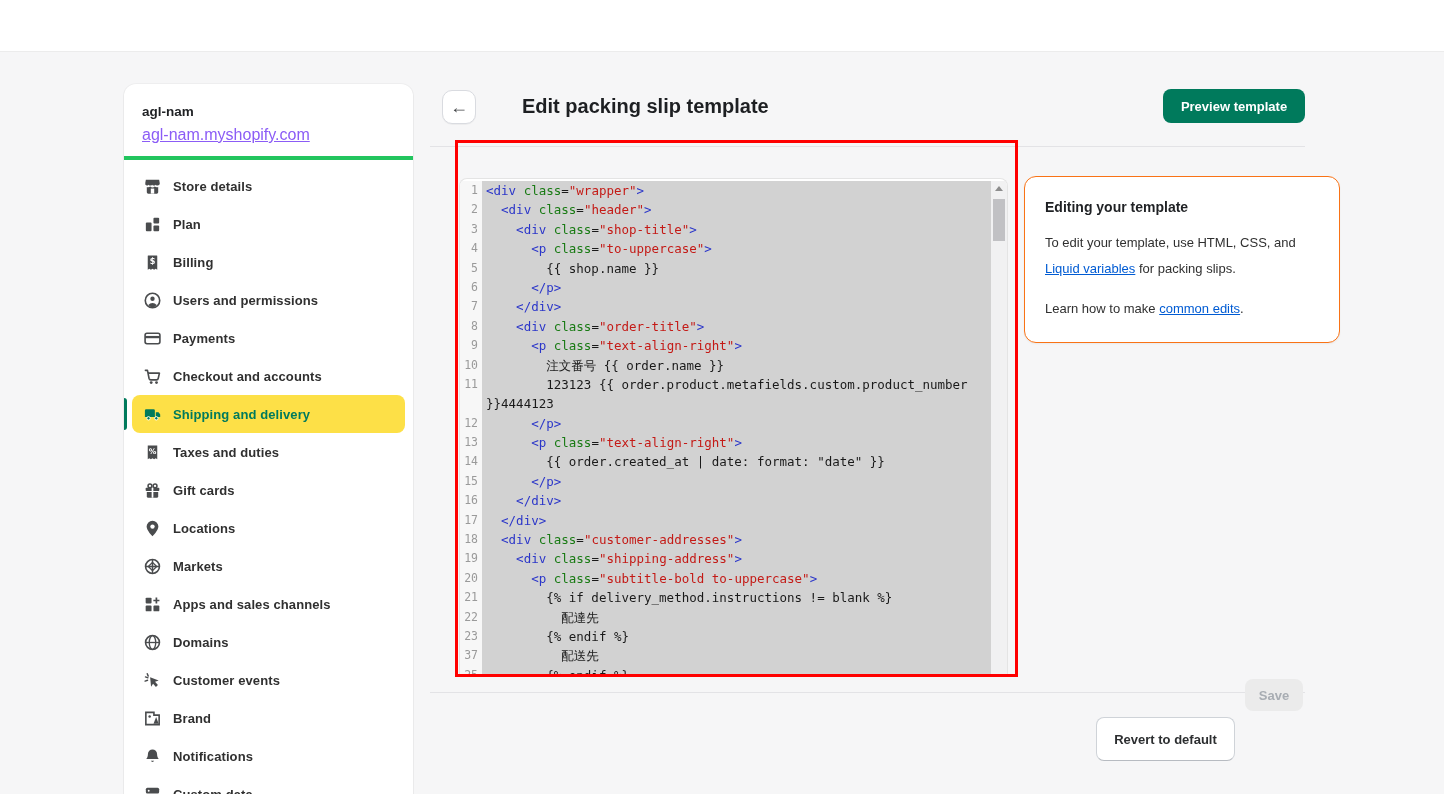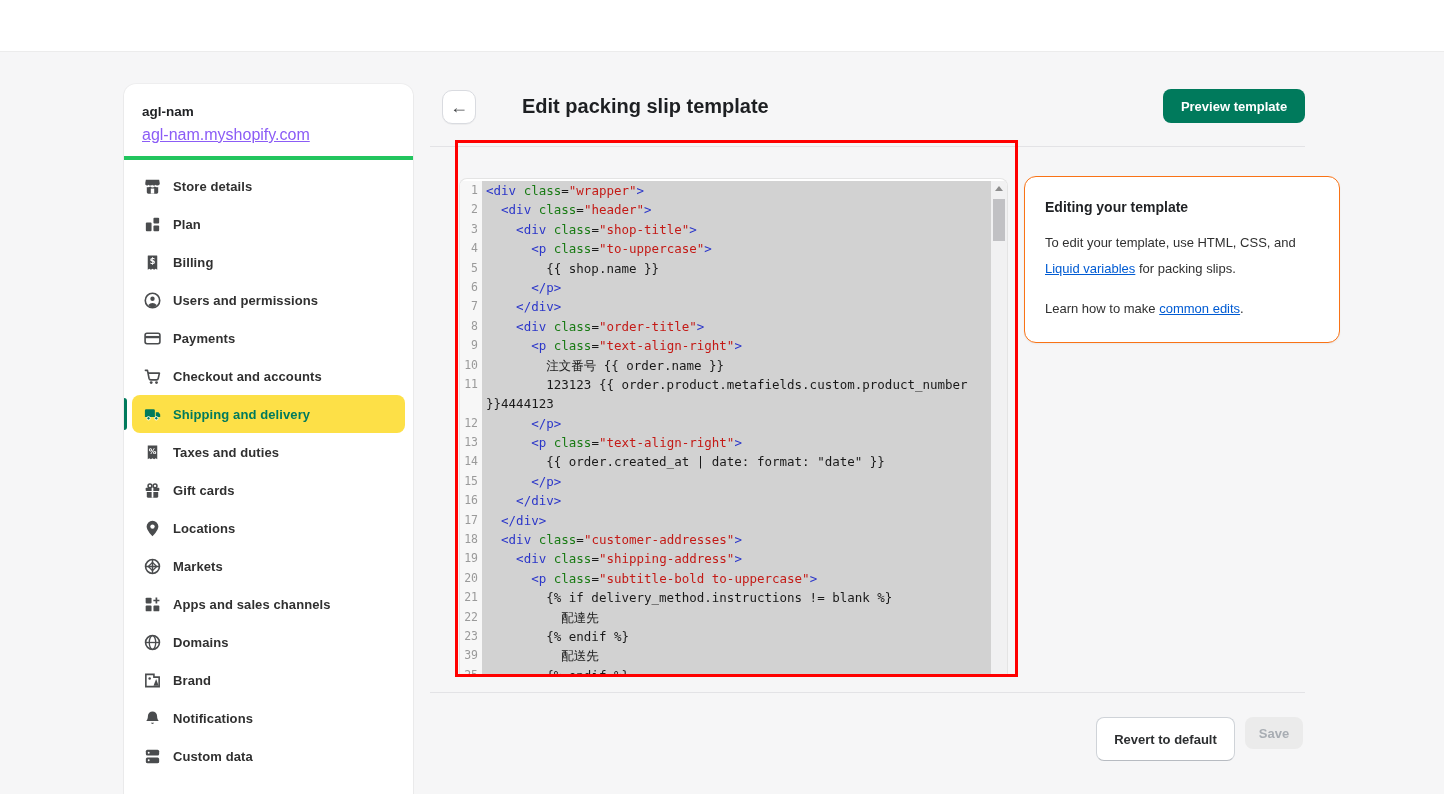--- a/index.html
+++ b/index.html
@@ -76,21 +76,21 @@
     box-shadow:0 1px 2px rgba(0,0,0,.05); padding:22px 20px 20px 20px; }
   .help-title { font-size:14px; font-weight:700; color:#1f2124; margin-bottom:15px; }
   .help-text { font-size:13px; line-height:26px; color:#303030; }
   .help-text + .help-text { margin-top:14px; }
   .link { color:var(--link,#005bd3); text-decoration:underline; cursor:pointer; }
 
   
   .revert-btn { position:absolute; left:1096px; top:717px; width:139px; height:44px;
     background:#fff; border:1px solid #cfd3d8; border-bottom-color:#b7bbc1; border-radius:8px;
     font-size:13px; font-weight:600; color:#2c2e30; cursor:pointer; font-family:inherit; }
-  .save-btn { position:absolute; left:1245px; top:717px; width:58px; height:32px;
+  .save-btn { position:absolute; left:1245px; top:679px; width:58px; height:32px;
     background:#ebebeb; border:none; border-radius:8px;
     font-size:13px; font-weight:600; color:#a8adb3; cursor:default; font-family:inherit; }
 </style>
 </head>
 <body>
 
 <div class="topbar"></div>
 
 <div class="sidebar-card">
   <div class="store-head">
@@ -220,20 +220,29 @@
   </div>
       <div class="nav-item">
     <span class="nav-icon">
           <svg viewBox="0 0 20 20">
             <circle cx="10" cy="10" r="7.3" fill="none" stroke="currentColor" stroke-width="1.7"></circle>
             <ellipse cx="10" cy="10" rx="3.4" ry="7.3" fill="none" stroke="currentColor" stroke-width="1.4"></ellipse>
             <path d="M2.7 10h14.6" stroke="currentColor" stroke-width="1.4"></path>
           </svg>
         </span>
     <span class="nav-label">Domains</span>
+  </div>
+      <div class="nav-item">
+    <span class="nav-icon">
+          <svg viewBox="0 0 20 20">
+            <path d="M7.5 6.5l9 3.4-3.8 1.5 3 3.4-2.1 2-3-3.5-2.1 3.2z"></path>
+            <path d="M4.5 2.8l1 2.6M2.6 6.2l2.6 1M2.2 10.6l2.6-.9" stroke="currentColor" stroke-width="1.5" fill="none" stroke-linecap="round"></path>
+          </svg>
+        </span>
+    <span class="nav-label">Customer events</span>
   </div>
       <div class="nav-item">
     <span class="nav-icon">
           <svg viewBox="0 0 20 20">
             <path d="M3 3.5h8.5v3H17v10H3z" fill="none" stroke="currentColor" stroke-width="1.7"></path>
             <path d="M13.8 8.5l2.7 7h-5.4z"></path>
             <circle cx="7" cy="8" r="1.3"></circle>
           </svg>
         </span>
     <span class="nav-label">Brand</span>
@@ -288,21 +297,21 @@
         <div class="gut-num">14</div>
         <div class="gut-num">15</div>
         <div class="gut-num">16</div>
         <div class="gut-num">17</div>
         <div class="gut-num">18</div>
         <div class="gut-num">19</div>
         <div class="gut-num">20</div>
         <div class="gut-num">21</div>
         <div class="gut-num">22</div>
         <div class="gut-num">23</div>
-        <div class="gut-num">39</div>
+        <div class="gut-num">37</div>
         <div class="gut-num">25</div>
       </div>
     <div class="code-area">
         <div class="code-row"><span class="tok-tag">&lt;div</span><span class="tok-plain"> </span><span class="tok-attr">class</span><span class="tok-plain">=</span><span class="tok-str">"wrapper"</span><span class="tok-tag">&gt;</span></div>
         <div class="code-row"><span class="tok-plain">  </span><span class="tok-tag">&lt;div</span><span class="tok-plain"> </span><span class="tok-attr">class</span><span class="tok-plain">=</span><span class="tok-str">"header"</span><span class="tok-tag">&gt;</span></div>
         <div class="code-row"><span class="tok-plain">    </span><span class="tok-tag">&lt;div</span><span class="tok-plain"> </span><span class="tok-attr">class</span><span class="tok-plain">=</span><span class="tok-str">"shop-title"</span><span class="tok-tag">&gt;</span></div>
         <div class="code-row"><span class="tok-plain">      </span><span class="tok-tag">&lt;p</span><span class="tok-plain"> </span><span class="tok-attr">class</span><span class="tok-plain">=</span><span class="tok-str">"to-uppercase"</span><span class="tok-tag">&gt;</span></div>
         <div class="code-row"><span class="tok-plain">        {{ shop.name }}</span></div>
         <div class="code-row"><span class="tok-plain">      </span><span class="tok-tag">&lt;/p&gt;</span></div>
         <div class="code-row"><span class="tok-plain">    </span><span class="tok-tag">&lt;/div&gt;</span></div>

